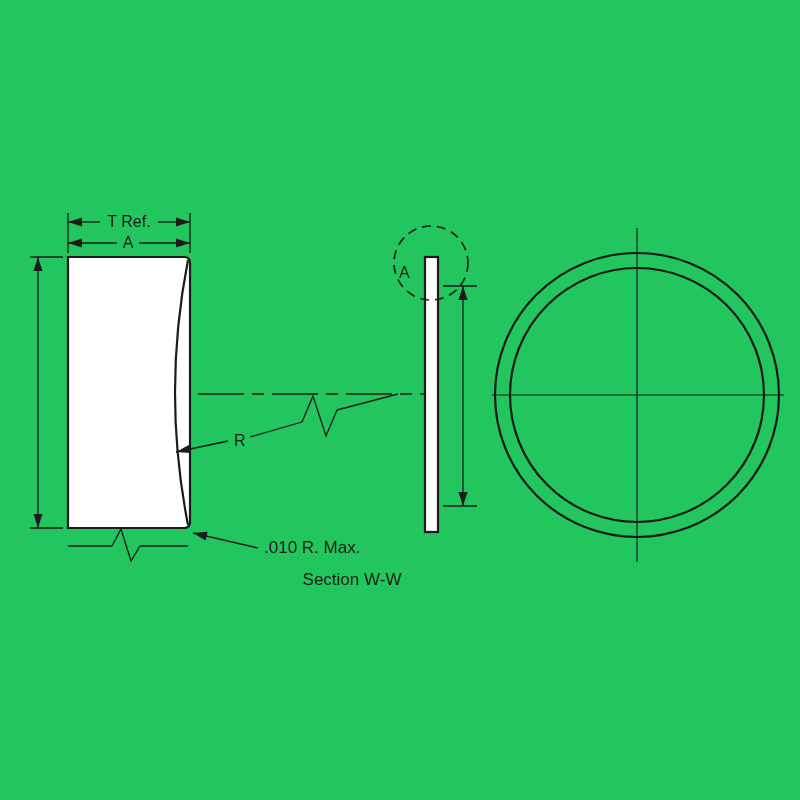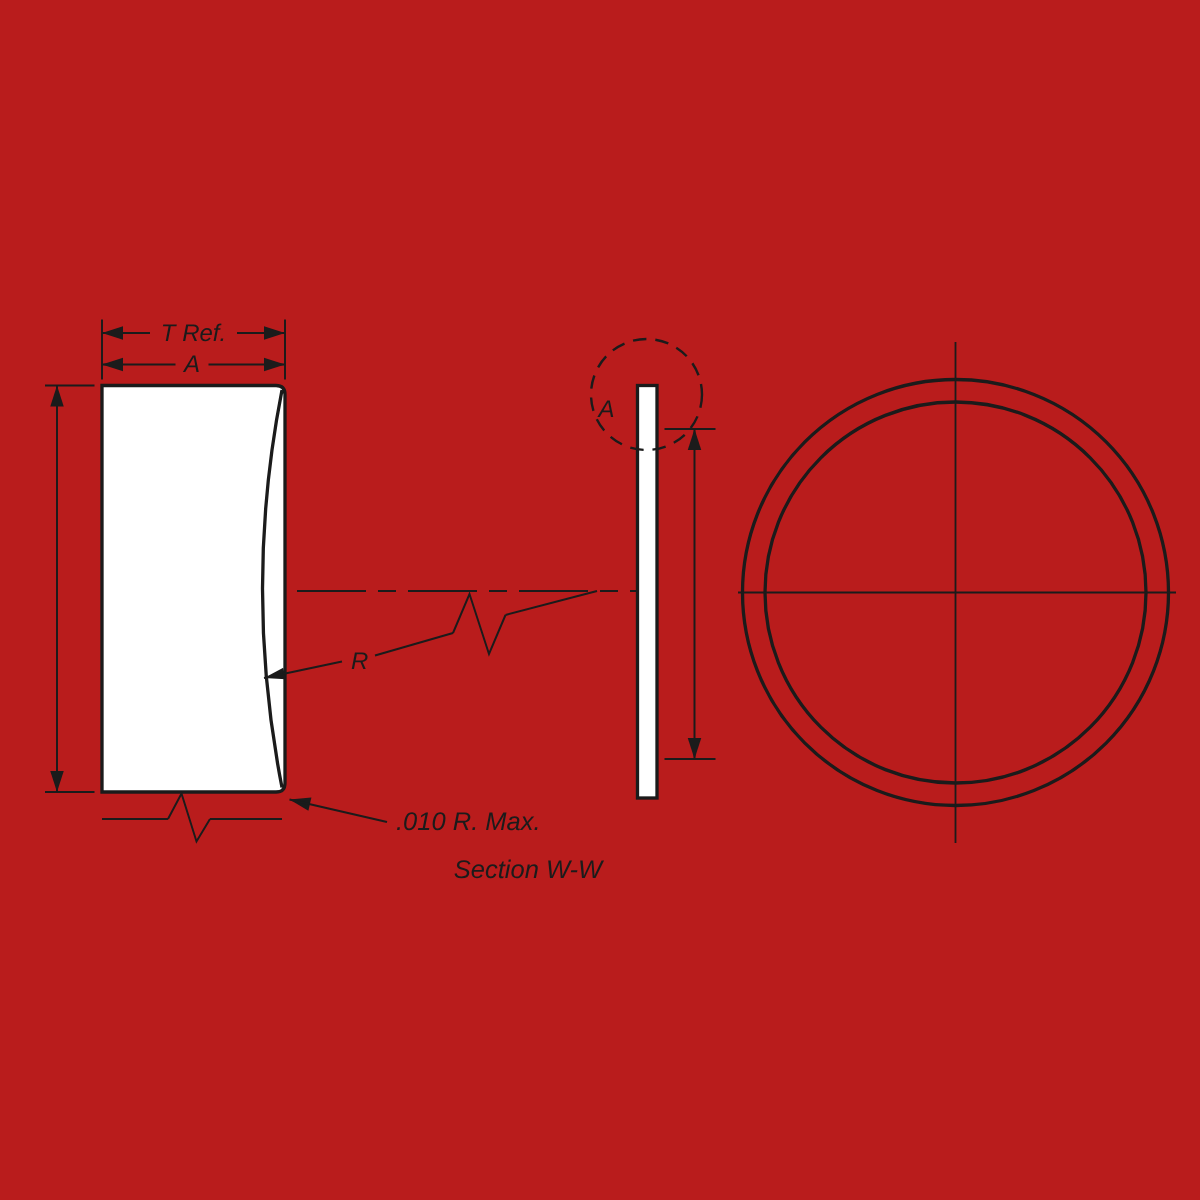--- a/index.html
+++ b/index.html
@@ -7,22 +7,21 @@
     padding: 0;
     width: 800px;
     height: 800px;
     background: #ffffff;
     font-family: "Liberation Sans", sans-serif;
   }
   .drawing-wrap {
     width: 800px;
     height: 800px;
     position: relative;
-    background: #b91c1c;
-    font-style: italic;
+    background: #22c55e;
   }
   svg text {
     fill: #1b1b1b;
     font-family: "Liberation Sans", sans-serif;
   }
   .lbl   { font-size: 16px; }
   .lbl-lg{ font-size: 17px; }
   .outline { stroke: #1b1b1b; stroke-width: 2.2; fill: none; }
   .outline-fill { stroke: #1b1b1b; stroke-width: 2.2; fill: #ffffff; }
   .dim { stroke: #1b1b1b; stroke-width: 1.3; fill: none; }

